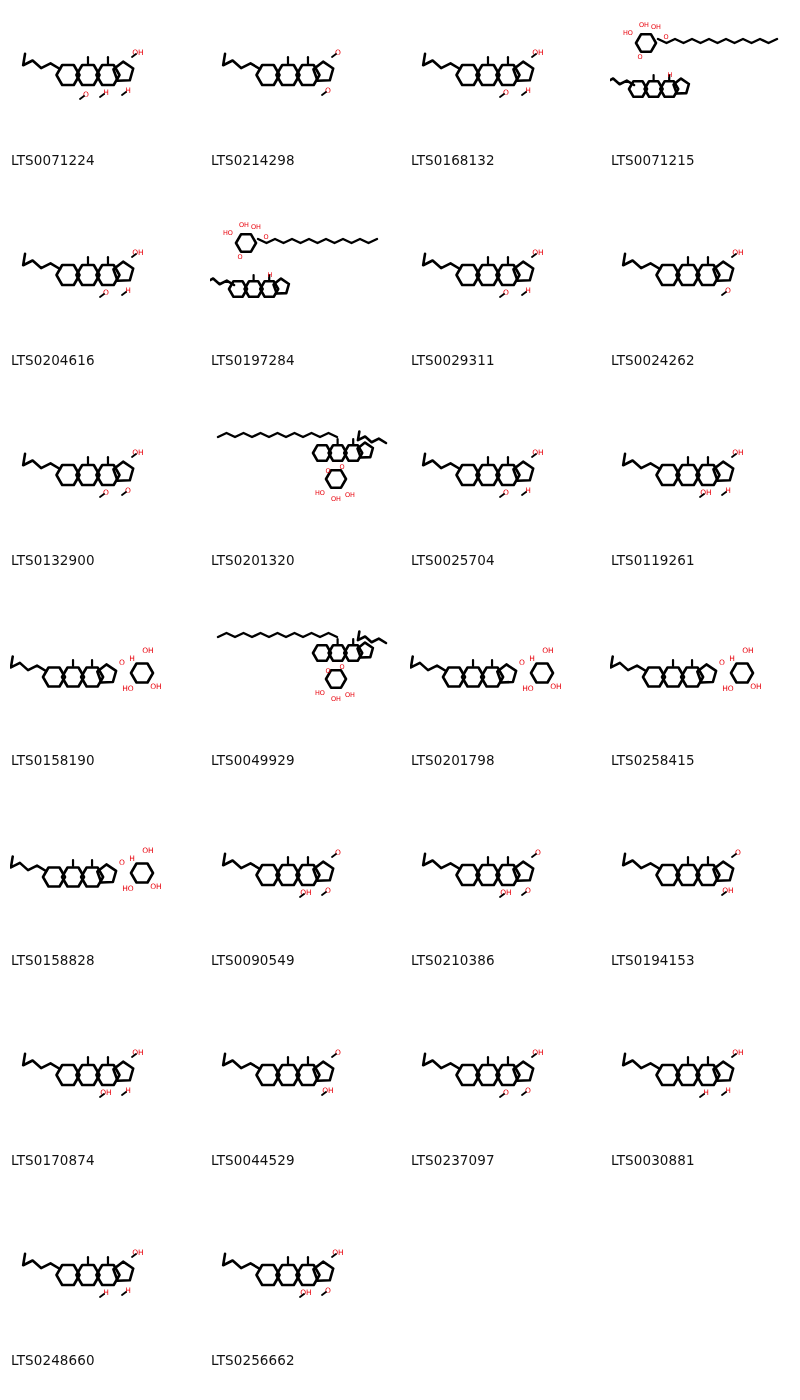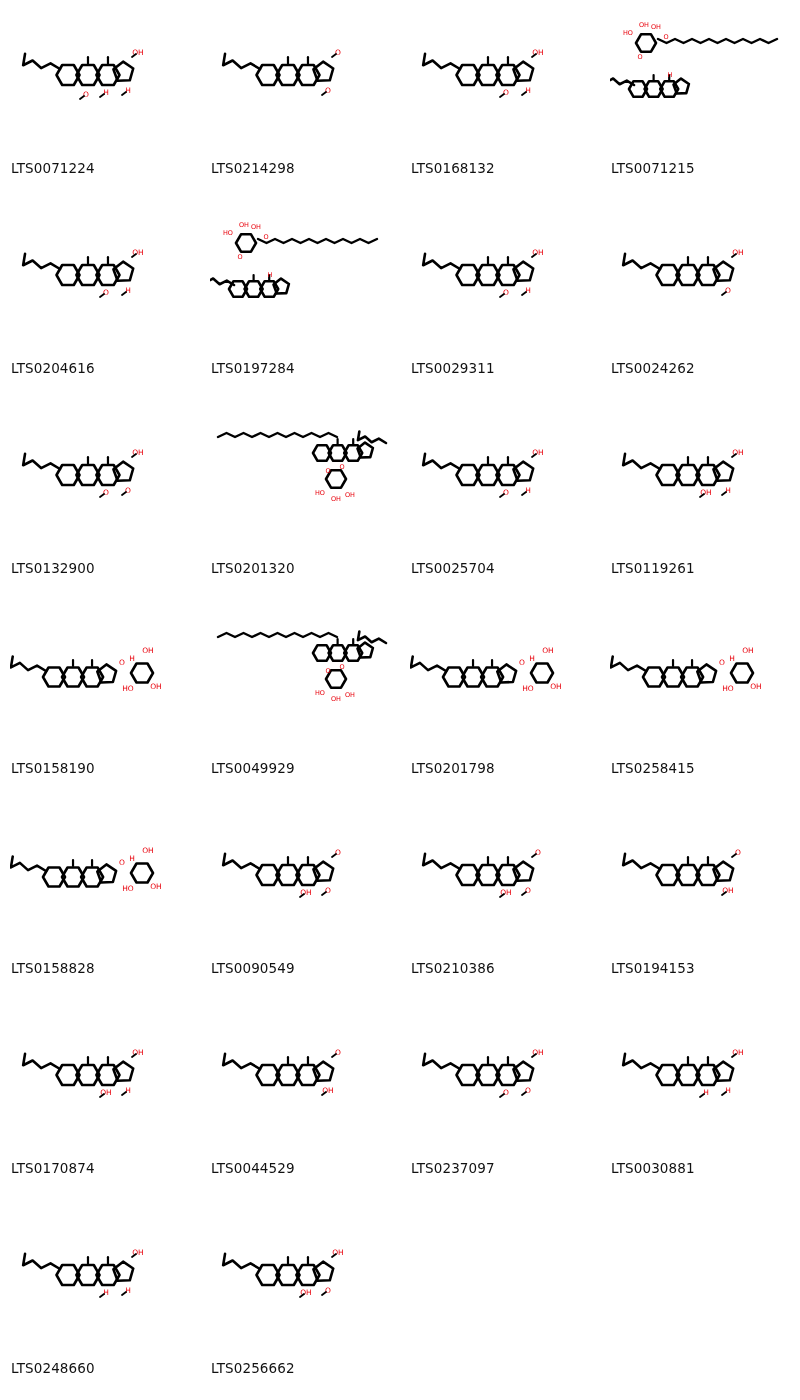--- a/index.html
+++ b/index.html
@@ -42,21 +42,21 @@
     overflow: hidden;
   }
   .structure svg {
     display: block;
   }
   .caption {
     font-size: 13.5px;
     line-height: 1;
     color: #111111;
     letter-spacing: 0.1px;
-    margin-top: 24px;
+    margin-top: 16px;
     text-align: left;
     width: 190px;
     padding-left: 6px;
     box-sizing: border-box;
   }
   .cell.empty .structure,
   .cell.empty .caption {
     visibility: hidden;
   }
 </style>

